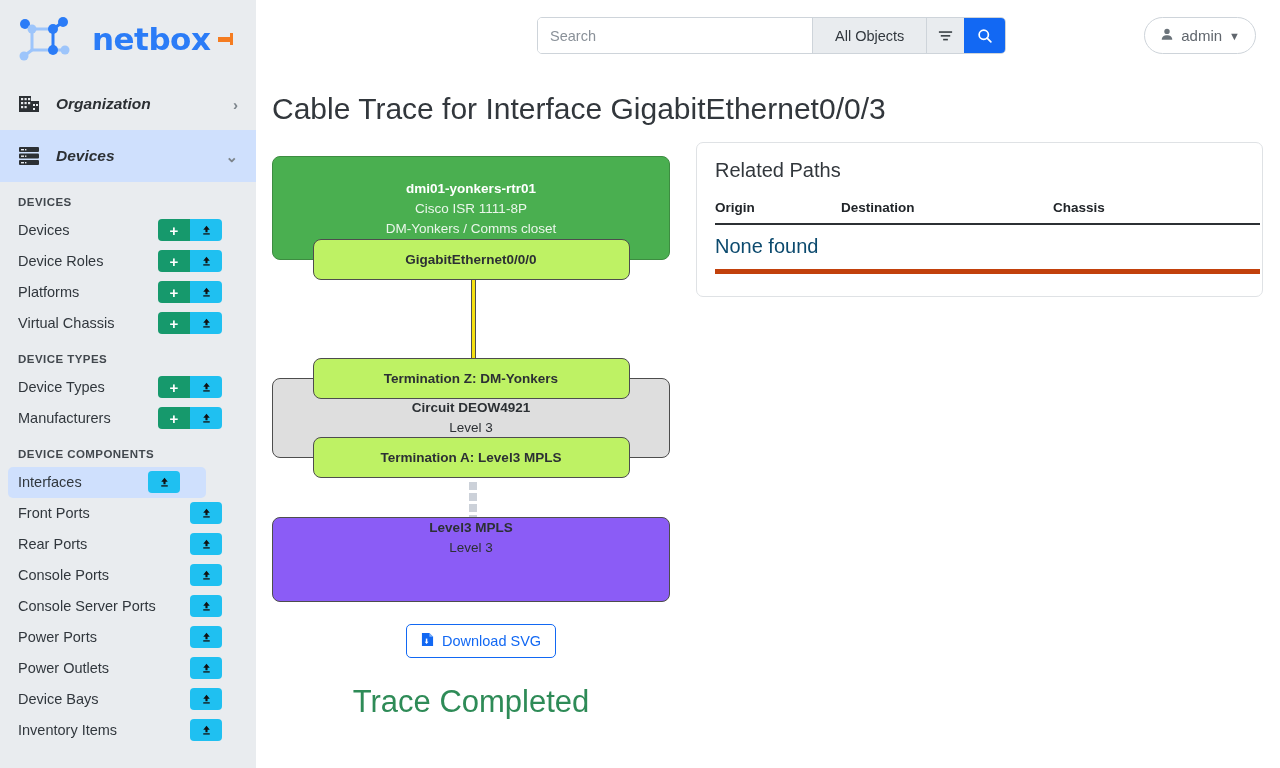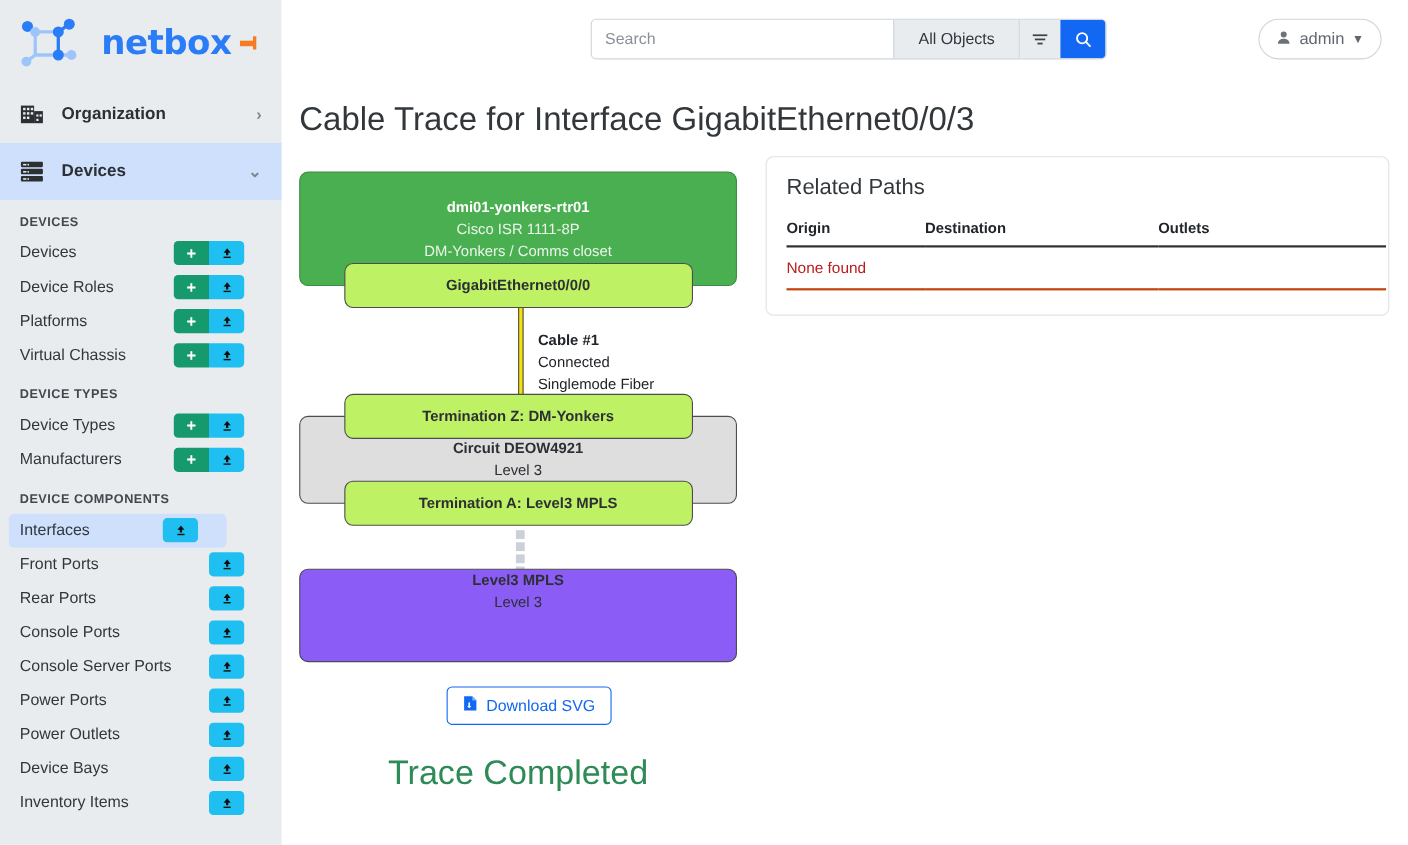--- a/index.html
+++ b/index.html
@@ -37,21 +37,21 @@
   }
 
   .nav-group {
     display: flex; align-items: center;
     height: 52px; padding: 0 18px;
     font-size: 15.5px; font-weight: 700; color: #2c3034;
     cursor: pointer;
   }
   .nav-group.active { background: #cfe0fd; }
   .nav-group .nav-ico { width: 22px; height: 20px; margin-right: 16px; flex:0 0 auto;}
-  .nav-group .nav-label { flex: 1 1 auto; }
+  .nav-group .nav-label { flex: 1 1 auto; font-style: italic; }
   .nav-group .chev { color: #7d858c; font-size: 15px; line-height: 1; }
 
   .nav-section-title {
     font-size: 11.5px; font-weight: 700; letter-spacing: .45px;
     color: #42484e; padding: 14px 18px 7px 18px; text-transform: uppercase;
   }
   .nav-row {
     display: flex; align-items: center;
     height: 31px; margin: 0 8px 0 0; padding: 0 0 0 18px;
     position: relative;
@@ -186,22 +186,22 @@
   }
   #related-title { font-size: 20px; color: #32373c; font-weight: 400; margin-bottom: 18px; }
   #related-table { width: 100%; border-collapse: collapse; }
   #related-table th {
     text-align: left; font-size: 13.5px; font-weight: 700; color: #212529;
     padding: 0 0 8px 0; border-bottom: 2px solid #2c3034;
   }
   #related-table th.c1 { width: 126px; }
   #related-table th.c2 { width: 212px; }
   #related-table td {
-    font-size: 14px; color: #b91c1c; padding: 10px 0 11px 0;
-    border-bottom: 2px solid #c2410c;
+    font-size: 20px; color: #0c4a6e; padding: 10px 0 11px 0;
+    border-bottom: 5px solid #c2410c;
   }
 </style>
 </head>
 <body>
 
 <div id="sidebar">
 
   <div id="brand">
     <span id="brand-logo">
       <svg viewBox="0 0 58 46" width="58" height="46">
@@ -489,25 +489,20 @@
     <div class="t2">Cisco ISR 1111-8P</div>
     <div class="t2">DM-Yonkers / Comms closet</div>
   </div>
 
   <div class="term-box tnode">
     <div class="t1">GigabitEthernet0/0/0</div>
   </div>
 
   <div class="cablegap">
     <div class="cable-line"></div>
-    <div class="cable-info">
-      <div class="ct">Cable #1</div>
-      <div>Connected</div>
-      <div>Singlemode Fiber</div>
-    </div>
   </div>
 
   <div class="term-box tnode">
     <div class="t1">Termination Z: DM-Yonkers</div>
   </div>
 
   <div class="circuit-box tnode">
     <div class="t1">Circuit DEOW4921</div>
     <div class="t2">Level 3</div>
   </div>
@@ -543,21 +538,21 @@
   <div id="trace-completed">Trace Completed</div>
 </div>
 
 <div id="related-card">
   <div id="related-title">Related Paths</div>
   <table id="related-table">
     <thead>
       <tr>
         <th class="c1">Origin</th>
         <th class="c2">Destination</th>
-        <th>Outlets</th>
+        <th>Chassis</th>
       </tr>
     </thead>
     <tbody>
       <tr>
         <td colspan="3">None found</td>
       </tr>
     </tbody>
   </table>
 </div>
 

